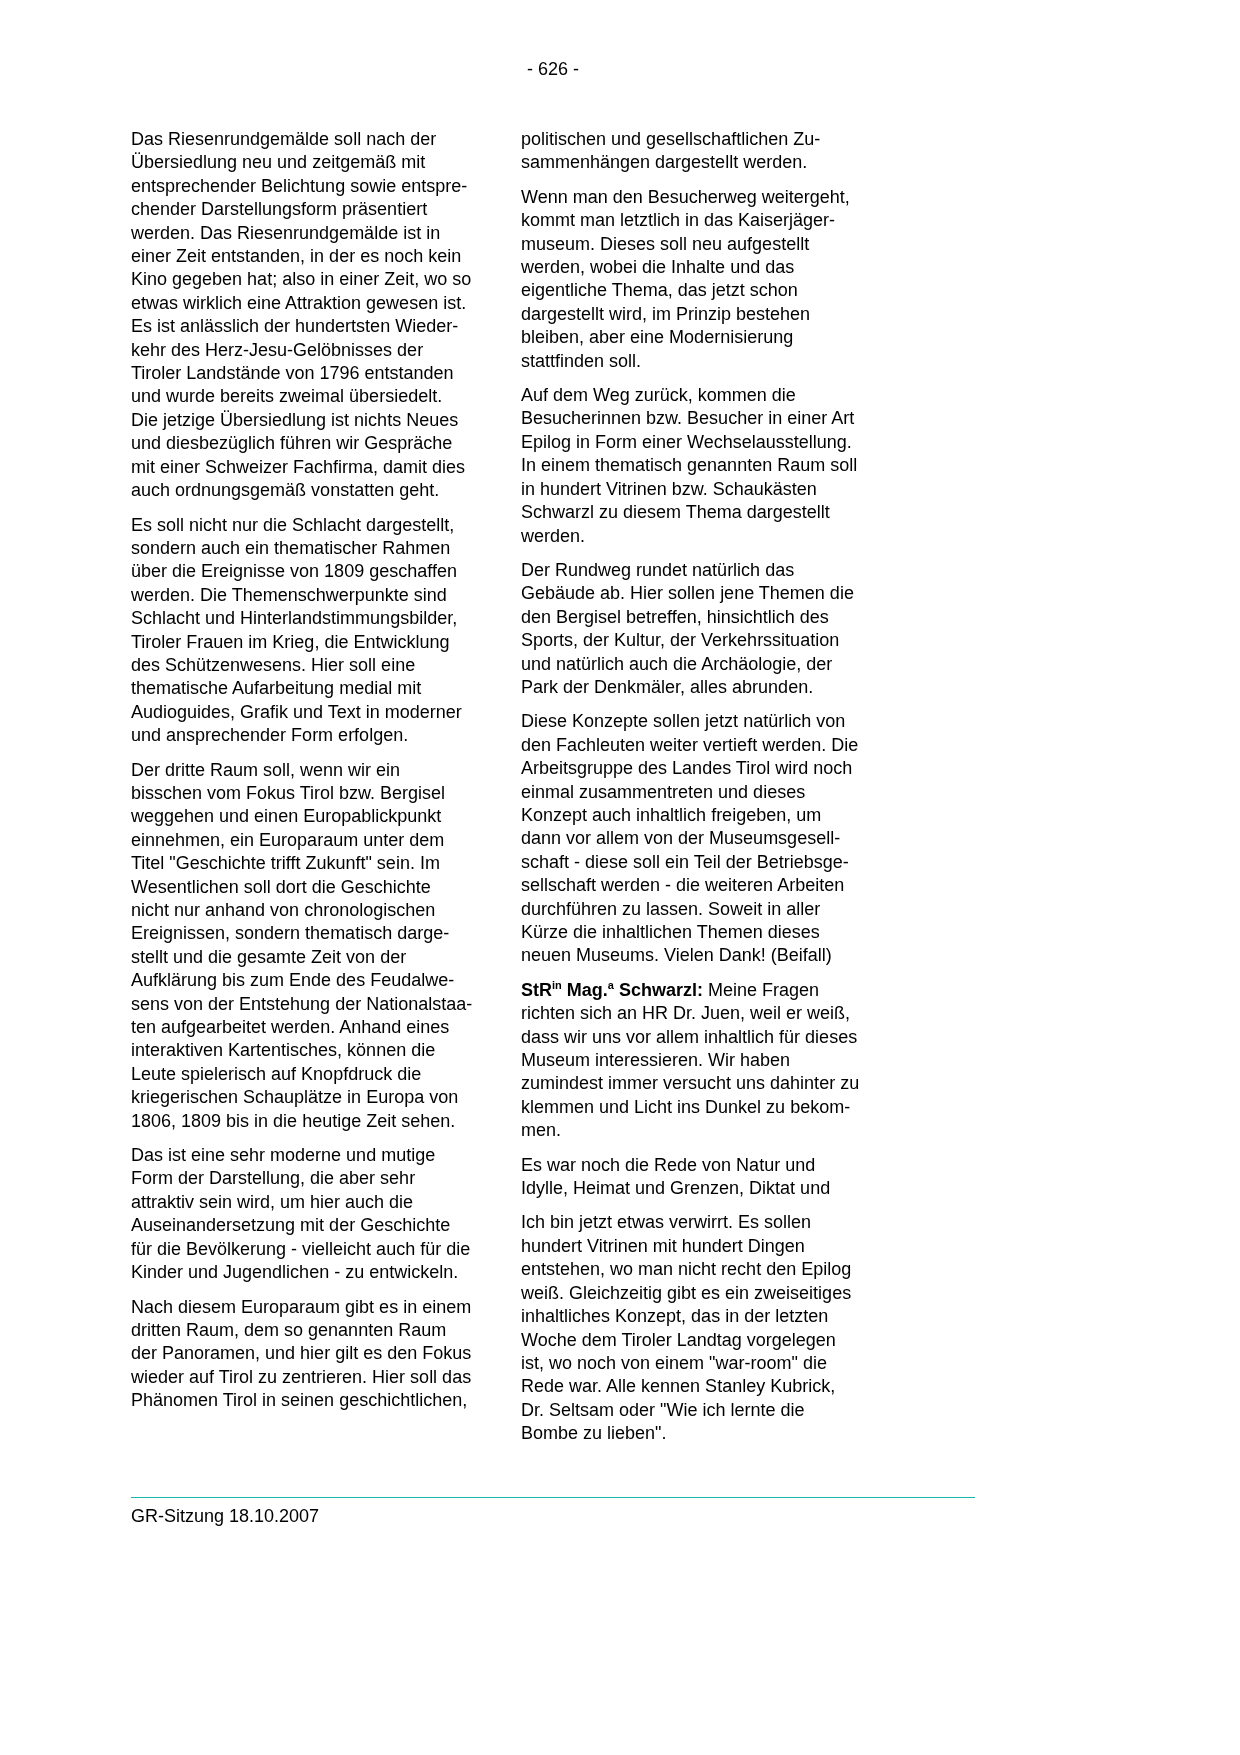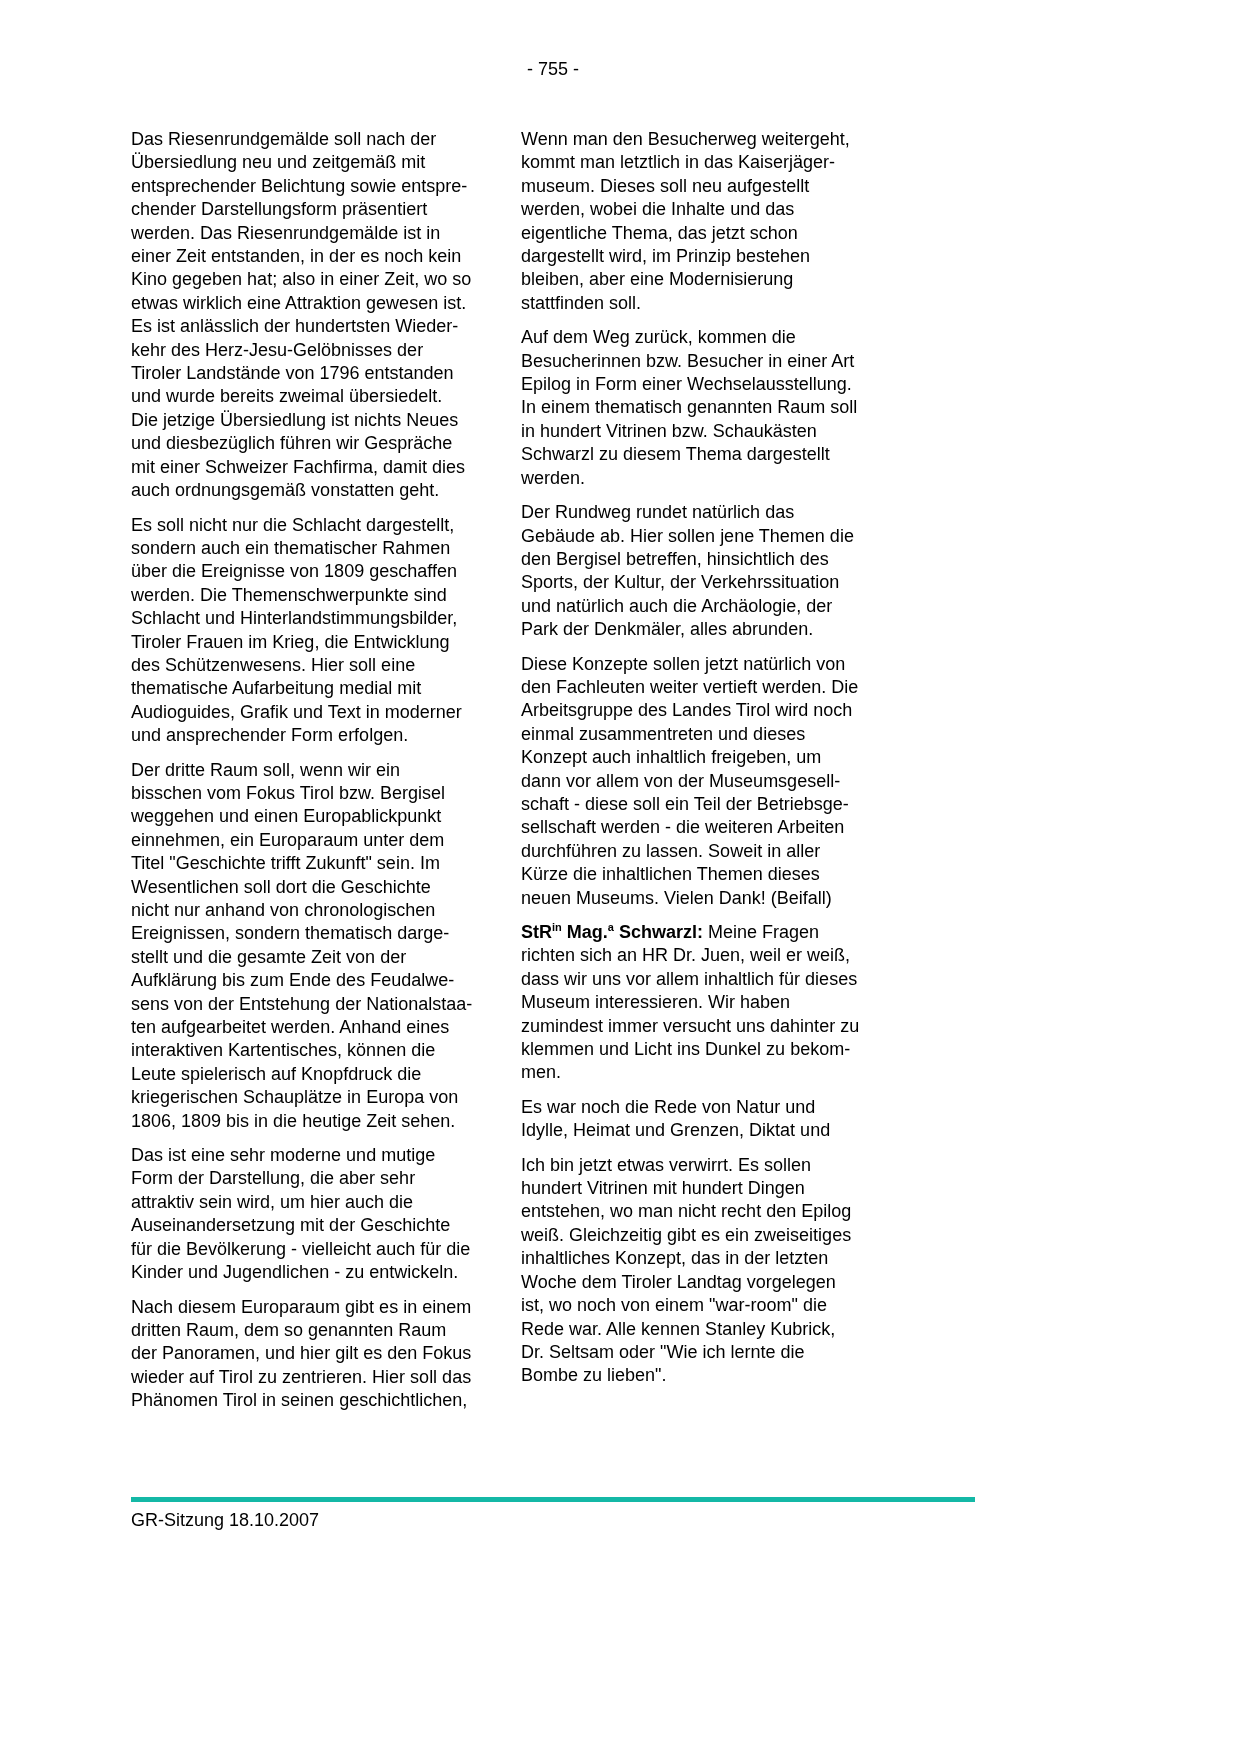--- a/index.html
+++ b/index.html
@@ -41,32 +41,32 @@
   sup {
     font-size: 11px;
     line-height: 0;
     vertical-align: super;
   }
   .footer {
     position: absolute;
     top: 1497px;
     left: 131px;
     width: 844px;
-    border-top: 5px solid #14b8a6;
+    border-top: 1px solid #14b8a6;
     padding-top: 7px;
     font-size: 18px;
     line-height: 23px;
   }
 </style>
 </head>
 <body>
 
 <div class="page">
 
-  <div class="page-number">- 755 -</div>
+  <div class="page-number">- 626 -</div>
 
   <div class="content">
 
     <div class="col">
       <p class="para">Das Riesenrundgemälde soll nach der
 Übersiedlung neu und zeitgemäß mit
 entsprechender Belichtung sowie entspre-
 chender Darstellungsform präsentiert
 werden. Das Riesenrundgemälde ist in
 einer Zeit entstanden, in der es noch kein
@@ -113,20 +113,22 @@
 für die Bevölkerung - vielleicht auch für die
 Kinder und Jugendlichen - zu entwickeln.</p>
       <p class="para">Nach diesem Europaraum gibt es in einem
 dritten Raum, dem so genannten Raum
 der Panoramen, und hier gilt es den Fokus
 wieder auf Tirol zu zentrieren. Hier soll das
 Phänomen Tirol in seinen geschichtlichen,</p>
     </div>
 
     <div class="col">
+      <p class="para">politischen und gesellschaftlichen Zu-
+sammenhängen dargestellt werden.</p>
       <p class="para">Wenn man den Besucherweg weitergeht,
 kommt man letztlich in das Kaiserjäger-
 museum. Dieses soll neu aufgestellt
 werden, wobei die Inhalte und das
 eigentliche Thema, das jetzt schon
 dargestellt wird, im Prinzip bestehen
 bleiben, aber eine Modernisierung
 stattfinden soll.</p>
       <p class="para">Auf dem Weg zurück, kommen die
 Besucherinnen bzw. Besucher in einer Art

